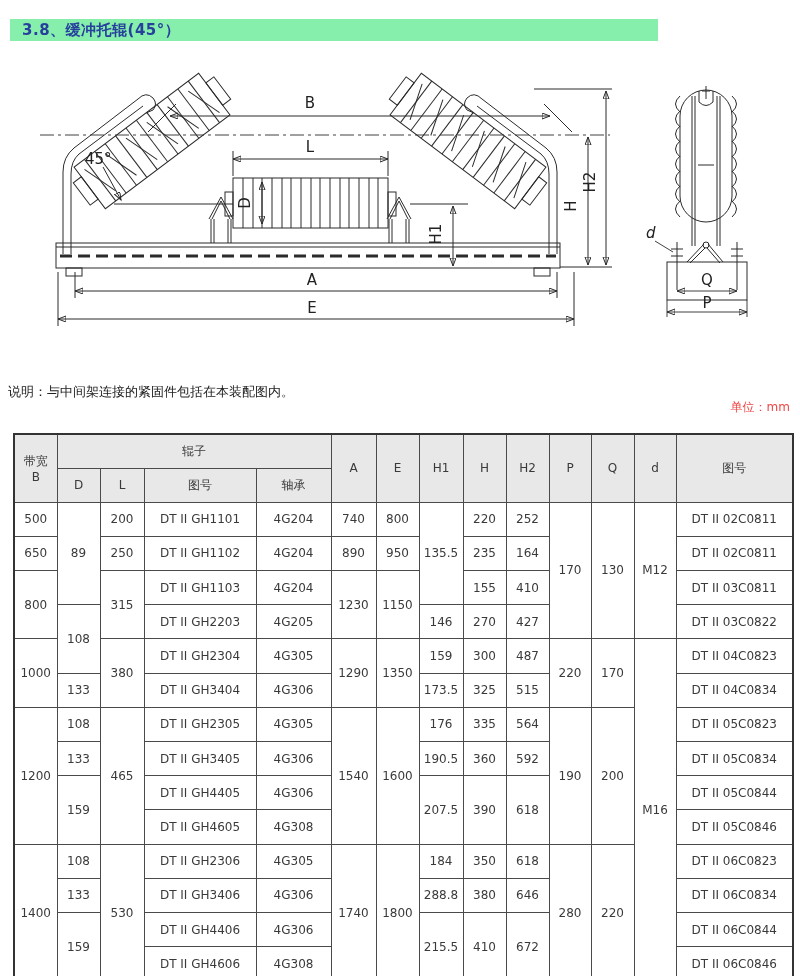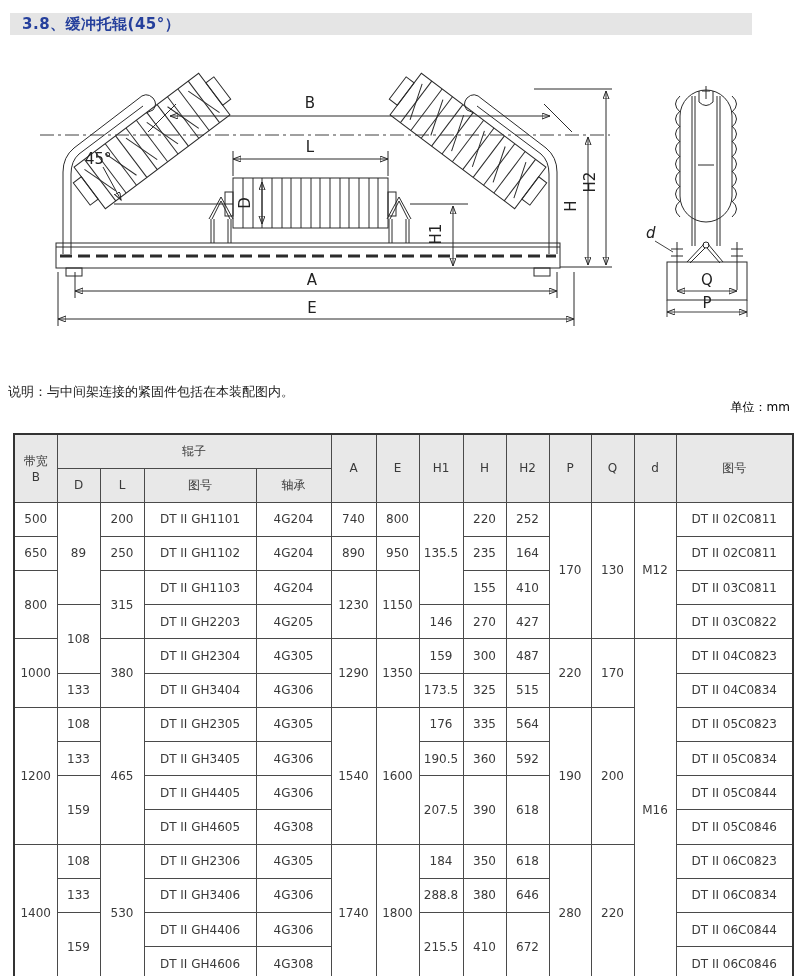--- a/index.html
+++ b/index.html
@@ -1,26 +1,26 @@
 <!DOCTYPE html>
 <html><head>
 <meta charset="utf-8">
 <style>
   html,body{margin:0;padding:0;background:#fff;}
   body{width:800px;height:976px;position:relative;font-family:"DejaVu Sans","Liberation Sans",sans-serif;color:#333;overflow:hidden;}
-  .title-bar{position:absolute;left:10px;top:13px;width:742px;height:22px;background:#e5e5e5;
+  .title-bar{position:absolute;left:10px;top:19px;width:648px;height:22px;background:#86efac;
     color:#26409c;font-weight:bold;font-size:15px;line-height:22px;padding-left:12px;box-sizing:border-box;letter-spacing:.5px;}
   #drawing{position:absolute;left:0;top:26px;}
   #drawing line,#drawing path,#drawing rect,#drawing circle,#drawing polyline{stroke:#2b2b2b;fill:none;stroke-width:1;}
   #drawing .dim{stroke-width:.9;}
   #drawing text{stroke:none;fill:#222;font-size:15px;font-family:"DejaVu Sans","Liberation Sans",sans-serif;}
   #drawing .cl{stroke-dasharray:14 4 3 4;stroke-width:.9;}
   #drawing .bold-dash{stroke-width:3;stroke-dasharray:12 6;}
   .note{position:absolute;left:8px;top:383px;font-size:13px;color:#222;}
-  .unit{position:absolute;right:10px;top:399px;font-size:12px;color:#000000;}
+  .unit{position:absolute;right:10px;top:399px;font-size:12px;color:#ef4444;}
   table.spec{position:absolute;left:13px;top:422px;width:779px;height:550px;border-collapse:collapse;table-layout:fixed;margin-top:11px;}
   table.spec th,table.spec td{border:1px solid #4a4a4a;font-size:12px;font-weight:normal;text-align:center;vertical-align:middle;color:#3a3a3a;padding:0;}
   table.spec{border:2px solid #333;}
   table.spec thead th{background:#e8e8e8;white-space:pre-line;}
   table.spec thead tr{height:34px;}
 </style>
 </head>
 <body>
 
 <div class="title-bar">3.8、缓冲托辊(45°）</div>

